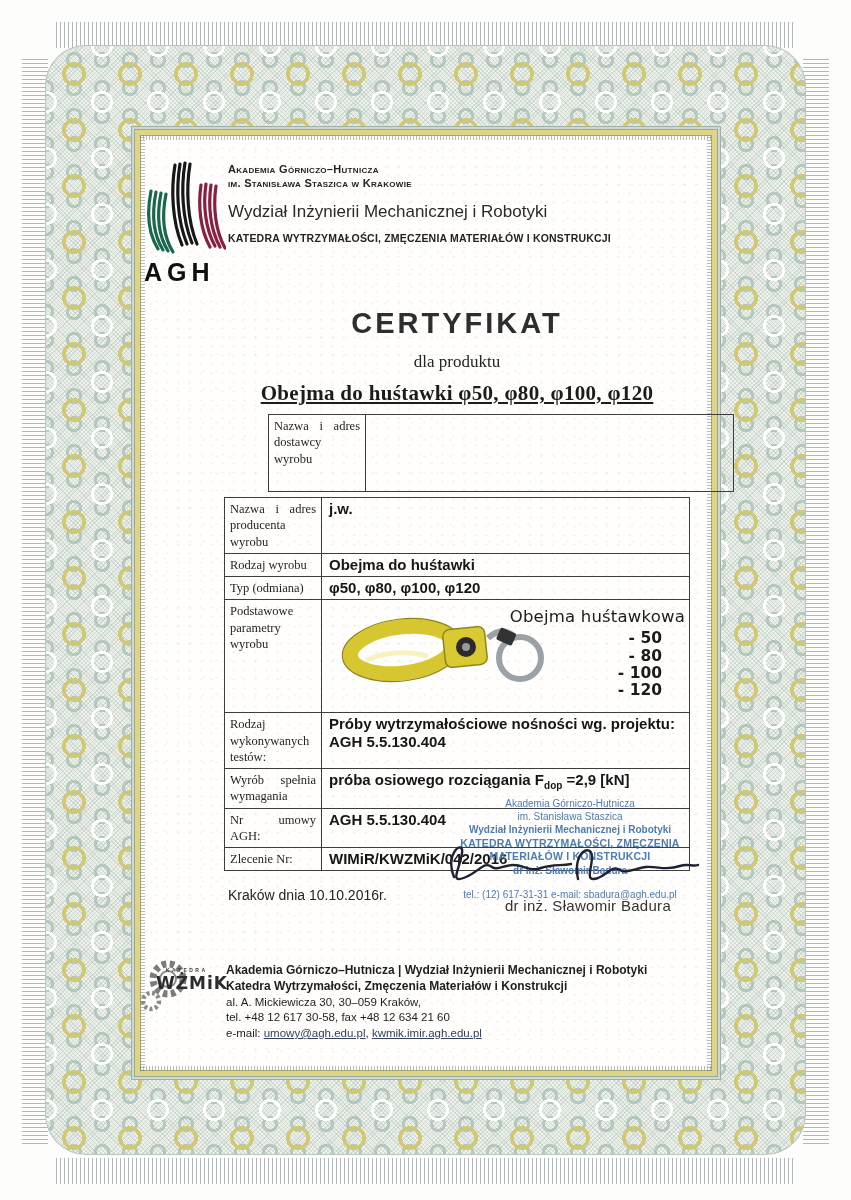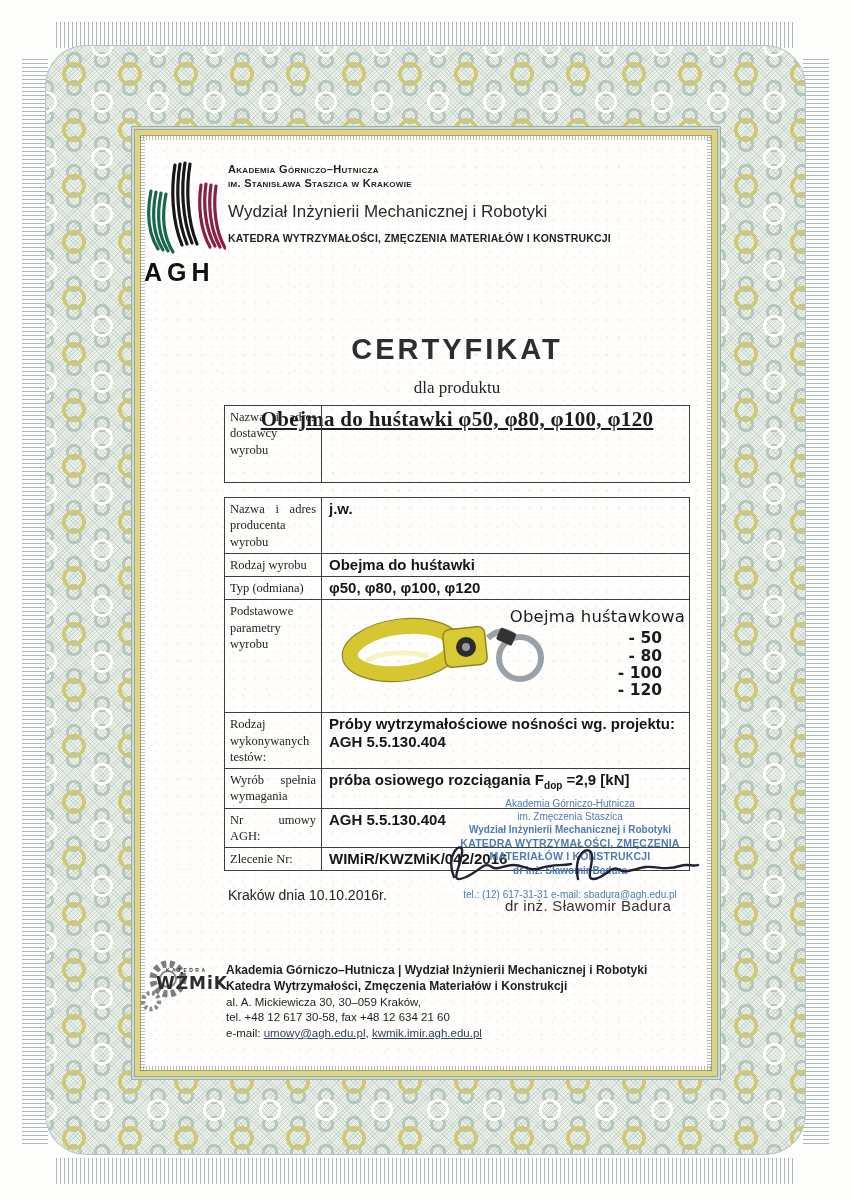--- a/index.html
+++ b/index.html
@@ -51,29 +51,29 @@
   .agh-logo{position:absolute;left:4px;top:24px;width:82px;height:128px;}
   .agh-letters{position:absolute;left:0;bottom:0;font-weight:bold;font-size:25px;
     letter-spacing:5px;color:#101010;font-family:"Liberation Sans",sans-serif;}
   .header-text{position:absolute;left:88px;top:27px;width:420px;}
   .org{font-weight:bold;font-size:11px;letter-spacing:.3px;color:#232323;
        font-variant:small-caps;line-height:1.3;}
   .faculty{font-size:17px;color:#2a2a2a;margin-top:11px;}
   .department{font-size:10.5px;font-weight:bold;color:#232323;margin-top:10px;letter-spacing:.2px;}
 
   
-  .title-block{position:absolute;left:84px;top:172px;width:466px;text-align:center;margin-top:26px;}
+  .title-block{position:absolute;left:84px;top:172px;width:466px;text-align:center;}
   .cert-title{font-size:29px;font-weight:bold;letter-spacing:3px;color:#2e2e2e;}
   .cert-sub{font-family:"Liberation Serif",serif;font-size:17px;color:#252525;margin-top:12px;}
   .cert-product{font-family:"Liberation Serif",serif;font-size:21px;font-weight:bold;
     text-decoration:underline;color:#1c1c1c;margin-top:9px;letter-spacing:.3px;text-align:center;}
 
   
   .tbl{border-collapse:collapse;width:466px;table-layout:fixed;position:absolute;left:84px;}
-  .tbl-a{top:270px;}
+  .tbl-a{top:279px;margin-left:44px;}
   .tbl-b{top:362px;}
   .tbl td{border:1.5px solid #3d3d3d;vertical-align:top;padding:2px 7px;}
   td.lbl{width:86px;font-family:"Liberation Serif",serif;font-size:12.5px;line-height:1.3;
     text-align:justify;color:#1f1f1f;padding:3px 5px;}
   td.val{font-weight:bold;font-size:15px;color:#161616;}
   .h70{height:70px;} .h32{height:32px;} .h16{height:16px;}
   .h106{height:106px;} .h38{height:38px;} .h22{height:22px;} .h15{height:15px;}
   .params{position:relative;height:106px;padding:0 !important;}
   .photo{position:absolute;left:18px;top:12px;}
   .caption{position:absolute;right:4px;top:7px;font-family:"DejaVu Sans",sans-serif;
@@ -220,21 +220,21 @@
       </tr>
       <tr>
         <td class="lbl h15">Zlecenie Nr:</td>
         <td class="val h15">WIMiR/KWZMiK/042/2016</td>
       </tr>
     </tbody>
       </table>
 
     <div class="stamp">
       <div class="s">Akademia Górniczo-Hutnicza</div>
-      <div class="s">im. Zmęczenia Staszica</div>
+      <div class="s">im. Stanisława Staszica</div>
       <div class="sb">Wydział Inżynierii Mechanicznej i Robotyki</div>
       <div class="scaps">KATEDRA WYTRZYMAŁOŚCI, ZMĘCZENIA</div>
       <div class="scaps">MATERIAŁÓW I KONSTRUKCJI</div>
       <div class="sb">dr inż. Sławomir Badura</div>
     </div>
     <div class="stamp-contact">tel.: (12) 617-31-31    e-mail: sbadura@agh.edu.pl</div>
     <svg class="signature" width="262" height="60" viewBox="0 0 262 60">
       <path d="M16,42 C6,18 26,4 24,18 C22,34 10,50 28,42 C42,36 46,26 54,32 C59,36 66,30 75,30 C87,30 91,37 103,33 C115,29 123,31 133,29
                M140,44 C134,16 154,8 154,22 C154,34 146,48 160,43 C170,39 174,30 182,35 C188,39 198,33 208,32 C220,31 228,36 242,31 C250,28 255,32 260,30" stroke="#1e2233" stroke-width="2.4" fill="none" stroke-linecap="round"></path>
     </svg>

